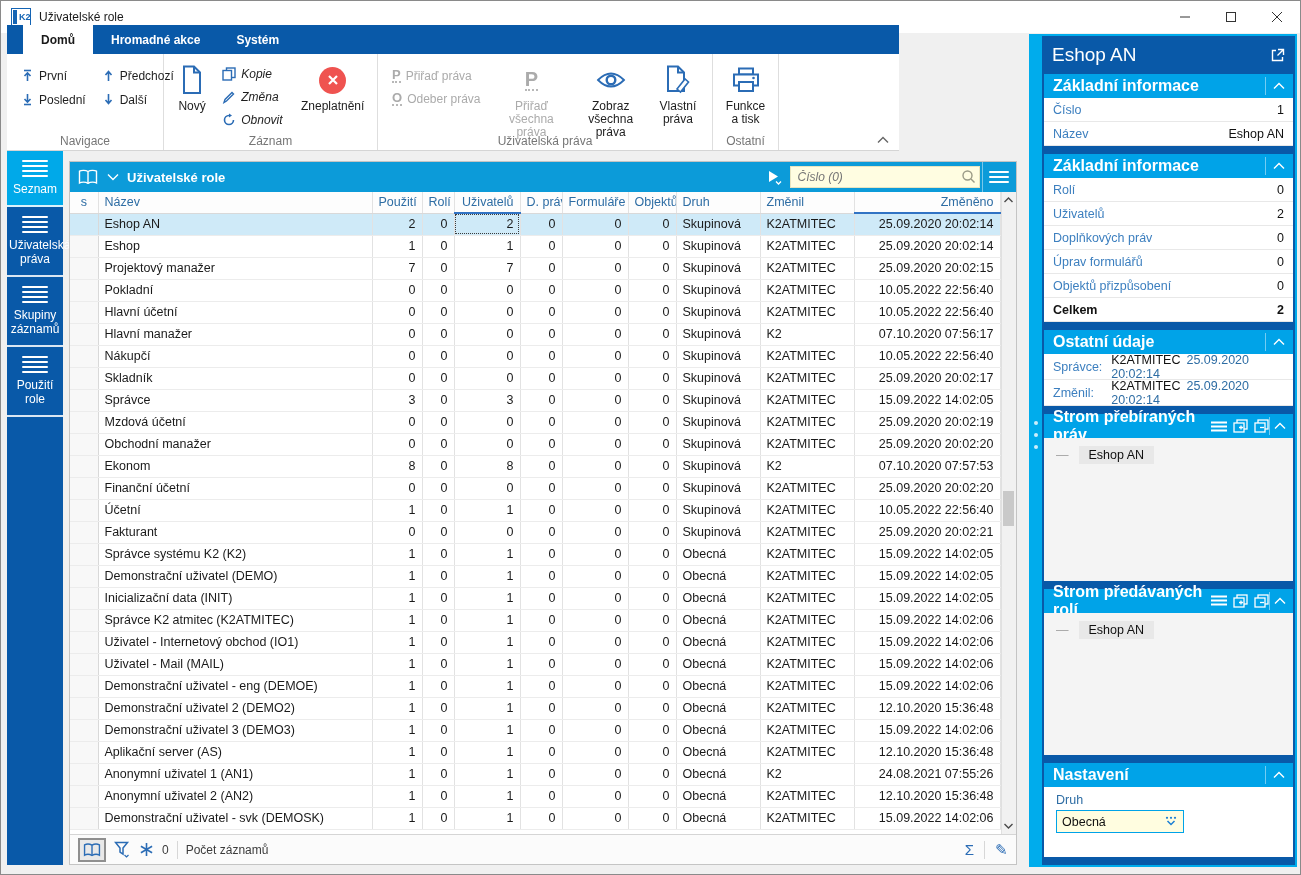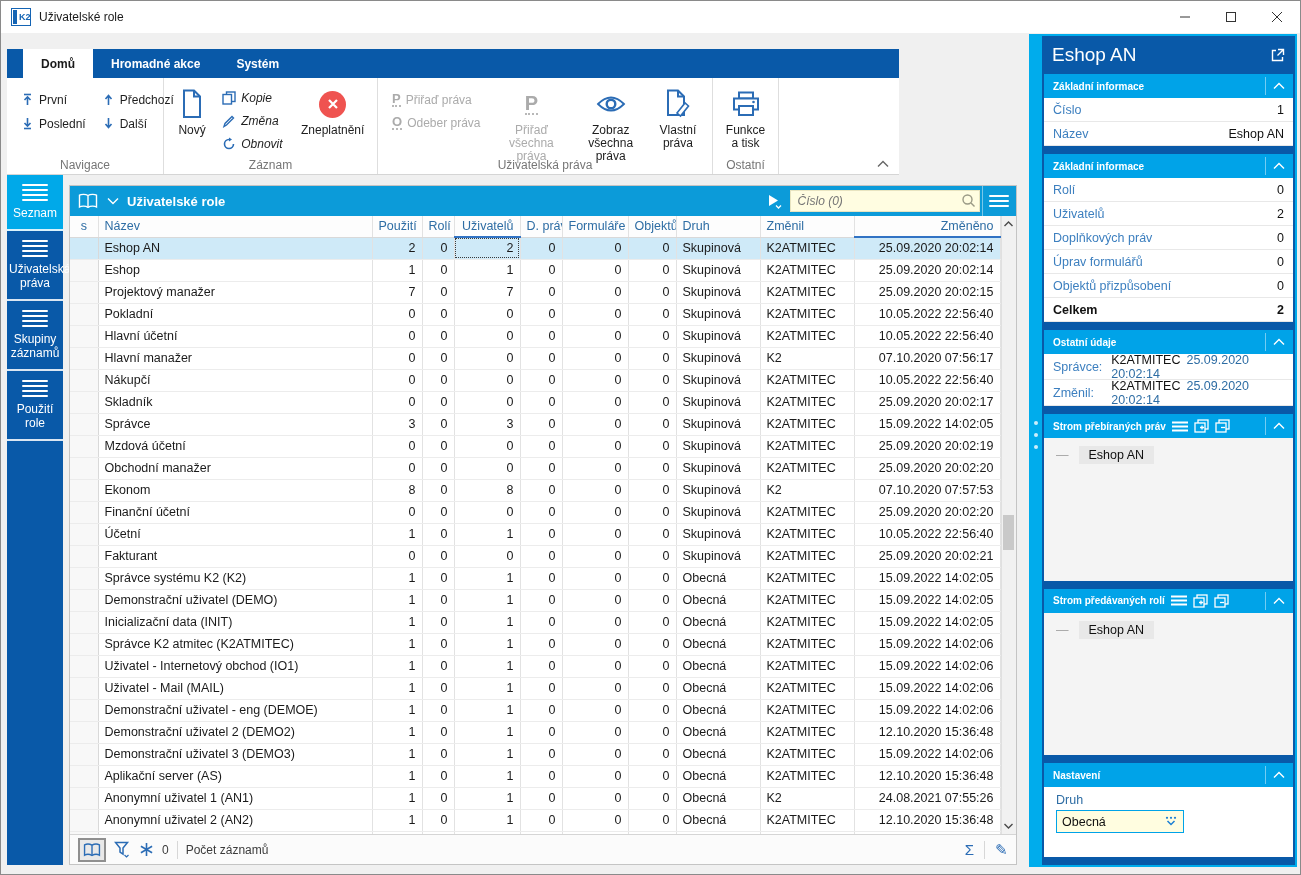--- a/index.html
+++ b/index.html
@@ -9,21 +9,21 @@
   
   .titlebar{position:absolute;left:0;top:0;right:0;height:32px;background:#fff;display:flex;align-items:center;}
   .applogo{width:20px;height:18px;margin:0 8px 0 10px;border:1px solid #1464B4;background:#fff;display:flex;align-items:center;position:relative;}
   .applogo i{position:absolute;left:1px;top:1px;bottom:1px;width:4px;background:#1464B4;}
   .applogo b{margin-left:7px;font-size:9px;color:#1464B4;font-weight:bold;}
   .apptitle{font-size:12px;color:#1a1a1a;}
   .wincontrols{margin-left:auto;display:flex;height:100%;}
   .winbtn{width:46px;height:100%;display:flex;align-items:center;justify-content:center;color:#333;}
 
   
-  .left-area{position:absolute;left:6px;top:48px;width:892px;bottom:9px;}
+  .left-area{position:absolute;left:6px;top:24px;width:892px;bottom:9px;}
   .tabband{height:29px;background:#0959A8;display:flex;align-items:stretch;padding-left:16px;}
   .tab{display:flex;align-items:center;padding:0 18px;font-size:12px;font-weight:600;color:#fff;}
   .tab.active{background:#fff;color:#1a1a1a;}
 
   
   .ribbon{height:97px;background:#fff;border-bottom:1px solid #d5d5d5;display:flex;position:relative;}
   .rgroup{position:relative;border-right:1px solid #dedede;padding:4px 6px 17px 6px;}
   .rgroup-label{position:absolute;left:0;right:0;bottom:2px;text-align:center;font-size:12px;color:#767676;}
   .sbtn{display:flex;align-items:center;gap:5px;height:23px;padding:0 8px;font-size:12px;color:#1e1e1e;white-space:nowrap;}
   .lbtn{display:flex;flex-direction:column;align-items:center;justify-content:flex-start;padding:5px 4px 2px 4px;font-size:12px;color:#1e1e1e;text-align:center;line-height:13px;}
@@ -87,21 +87,21 @@
   
   .splitter{position:absolute;left:1028px;top:33px;width:13px;bottom:7px;background:#00ACEC;display:flex;flex-direction:column;align-items:center;}
   .splitter i{width:4px;height:4px;border-radius:50%;background:rgba(255,255,255,.8);margin:4px 0;}
   .splitter .sp{height:46%;}
   .rightpanel{position:absolute;left:1041px;right:3px;top:33px;bottom:7px;background:#0959A8;border:2px solid #00ACEC;border-left:none;display:flex;flex-direction:column;padding:0 2px;}
   .panel-header{height:38px;flex:none;display:flex;align-items:center;color:#fff;padding:0 8px;}
   .panel-header .pt{font-size:19px;}
   .panel-header .spacer{flex:1;}
   .psection{background:#fff;margin-bottom:8px;flex:none;display:flex;flex-direction:column;}
   .psection.tree{flex:1;}
-  .psec-head{height:24px;flex:none;background:#00A3E8;color:#fff;font-size:10px;font-weight:bold;display:flex;align-items:center;padding:0 2px 0 9px;}
+  .psec-head{height:24px;flex:none;background:#00A3E8;color:#fff;font-size:16px;font-weight:bold;display:flex;align-items:center;padding:0 2px 0 9px;}
   .psec-head .spacer{flex:1;}
   .psec-chev{width:26px;display:flex;align-items:center;justify-content:center;border-left:1px solid rgba(255,255,255,.45);height:18px;}
   .thicons{display:flex;align-items:center;gap:6px;margin-left:6px;}
   .prow{height:24px;display:flex;align-items:center;padding:0 9px;border-bottom:1px solid #e8e8e8;font-size:12.5px;}
   .prow .pl{color:#3C7FBF;}
   .prow .pv{margin-left:auto;color:#111;}
   .prow.bold .pl,.prow.bold .pv{color:#111;font-weight:bold;}
   .mrow{height:26px;display:flex;align-items:center;padding:0 9px;border-bottom:1px solid #e8e8e8;font-size:12.5px;}
   .mrow .pl{color:#3C7FBF;width:64px;}
   .mrow .mv{margin-left:auto;}

